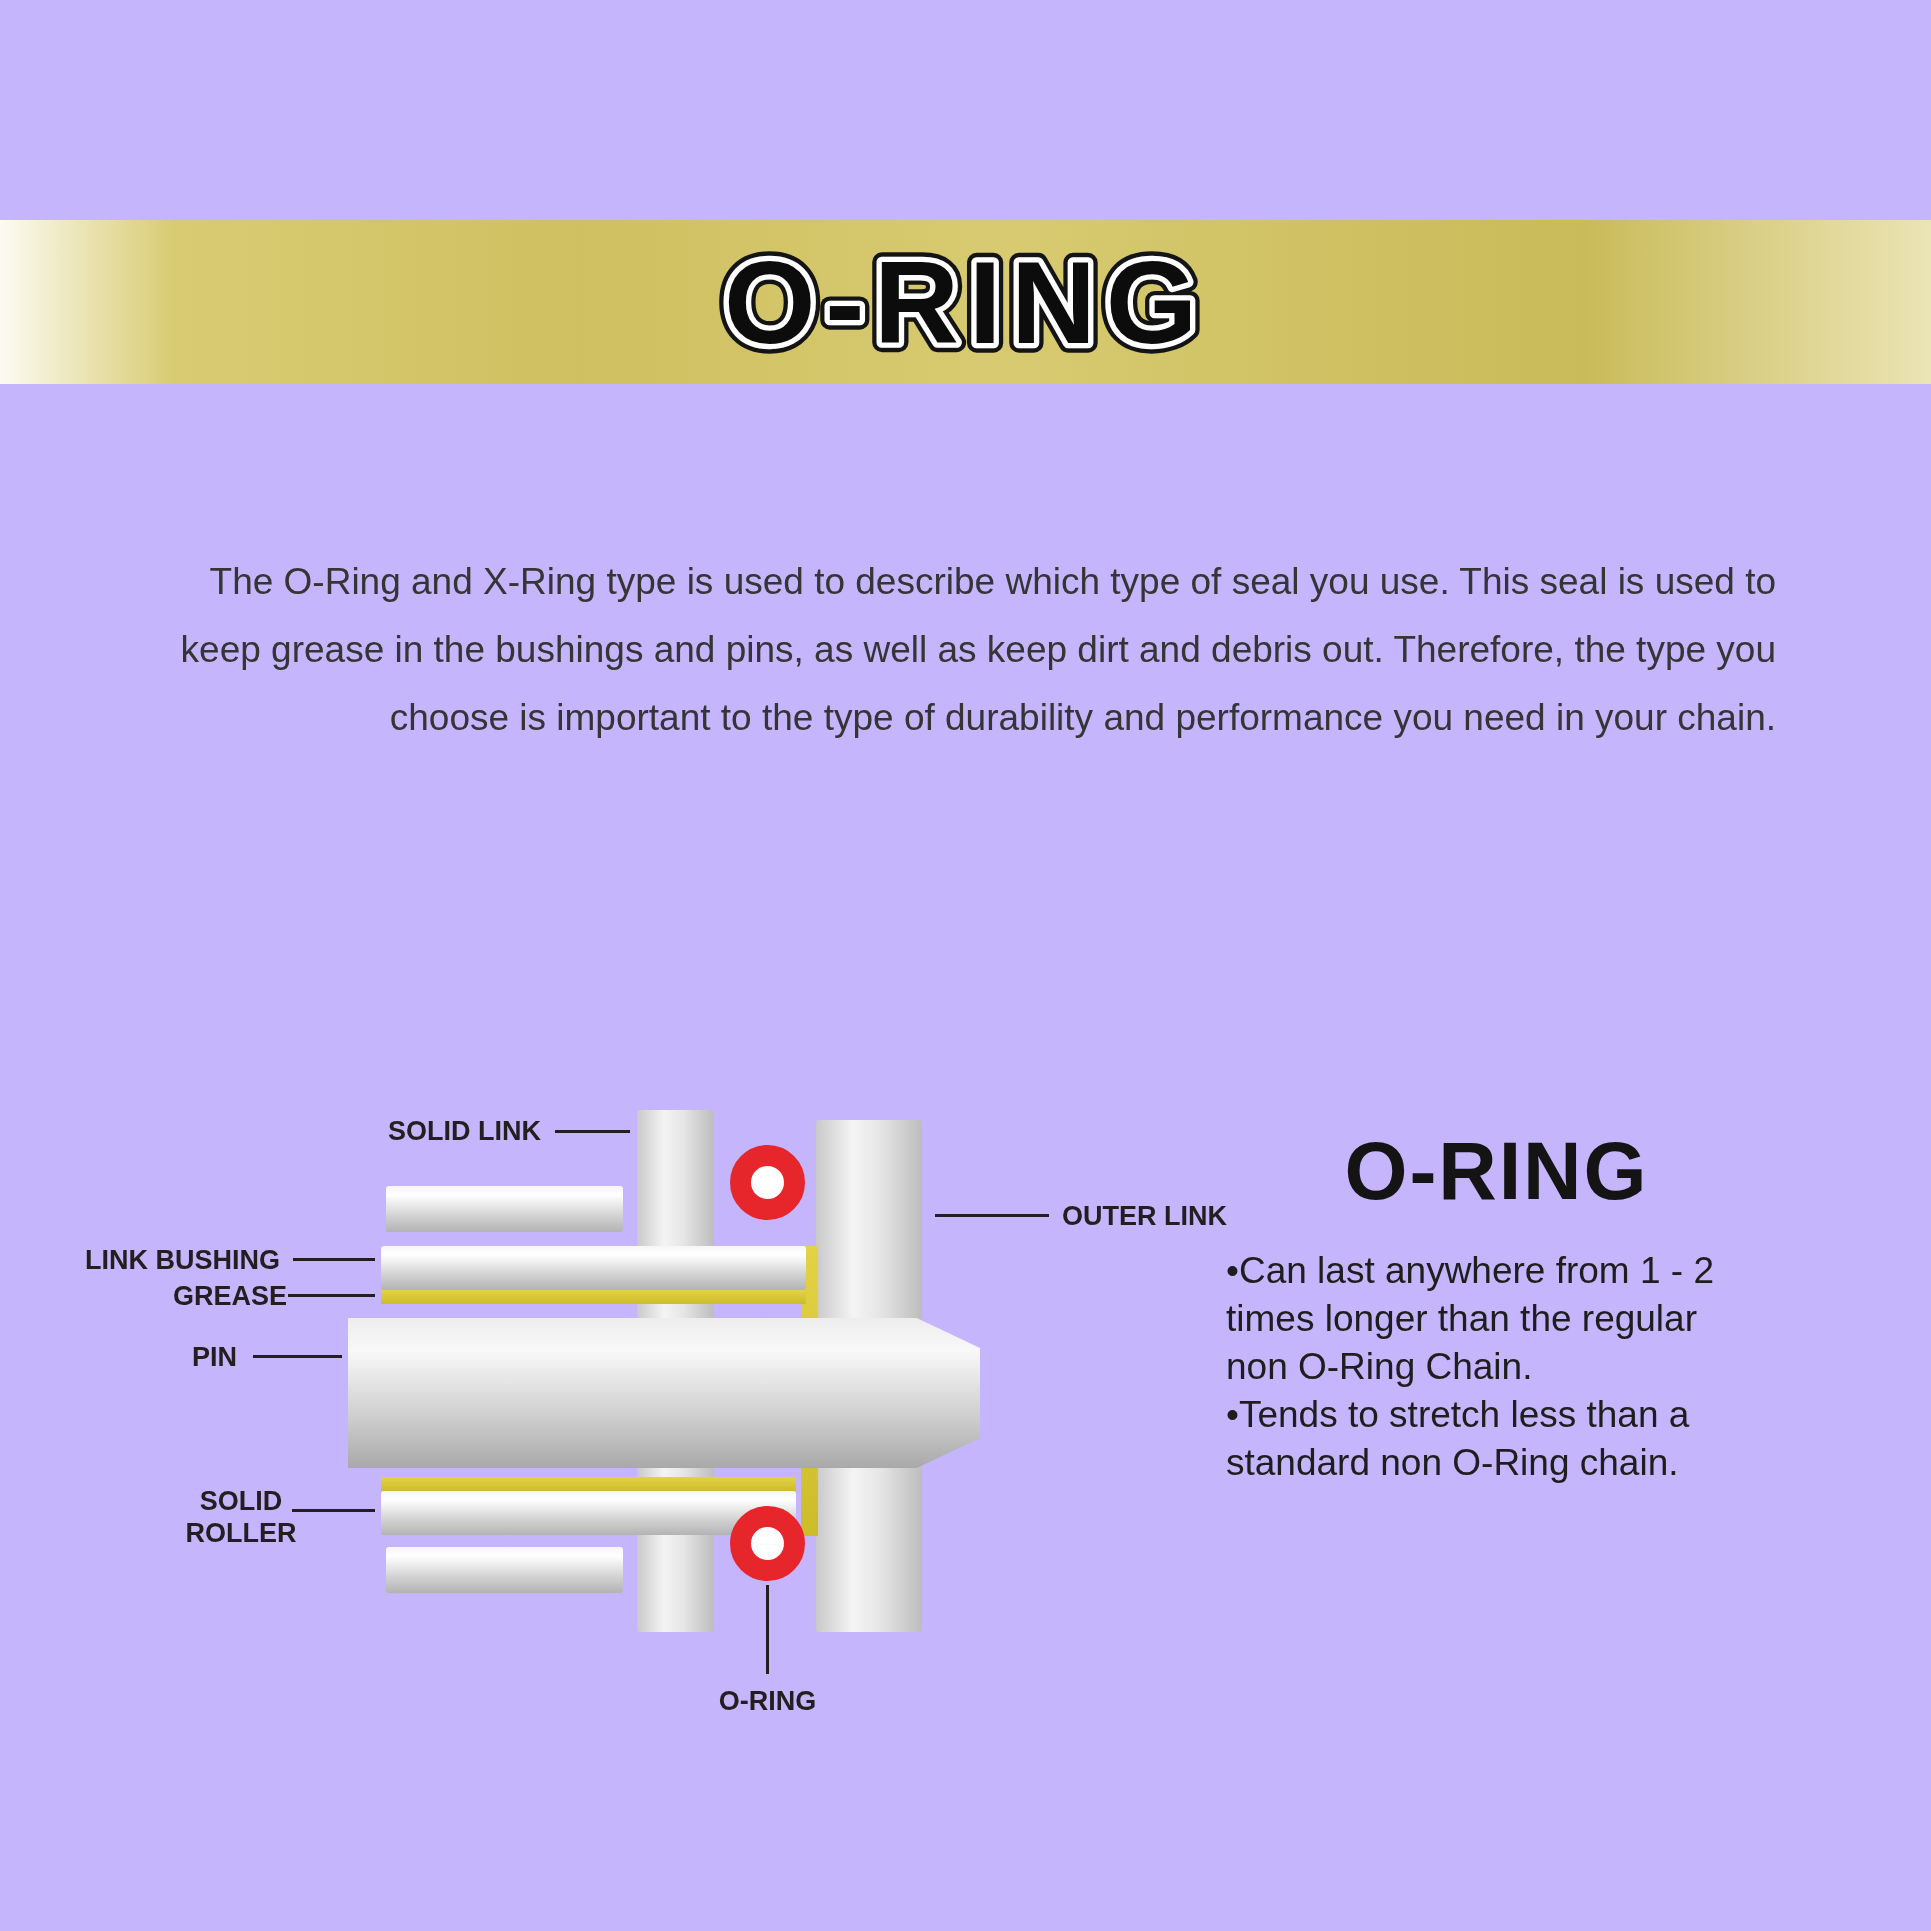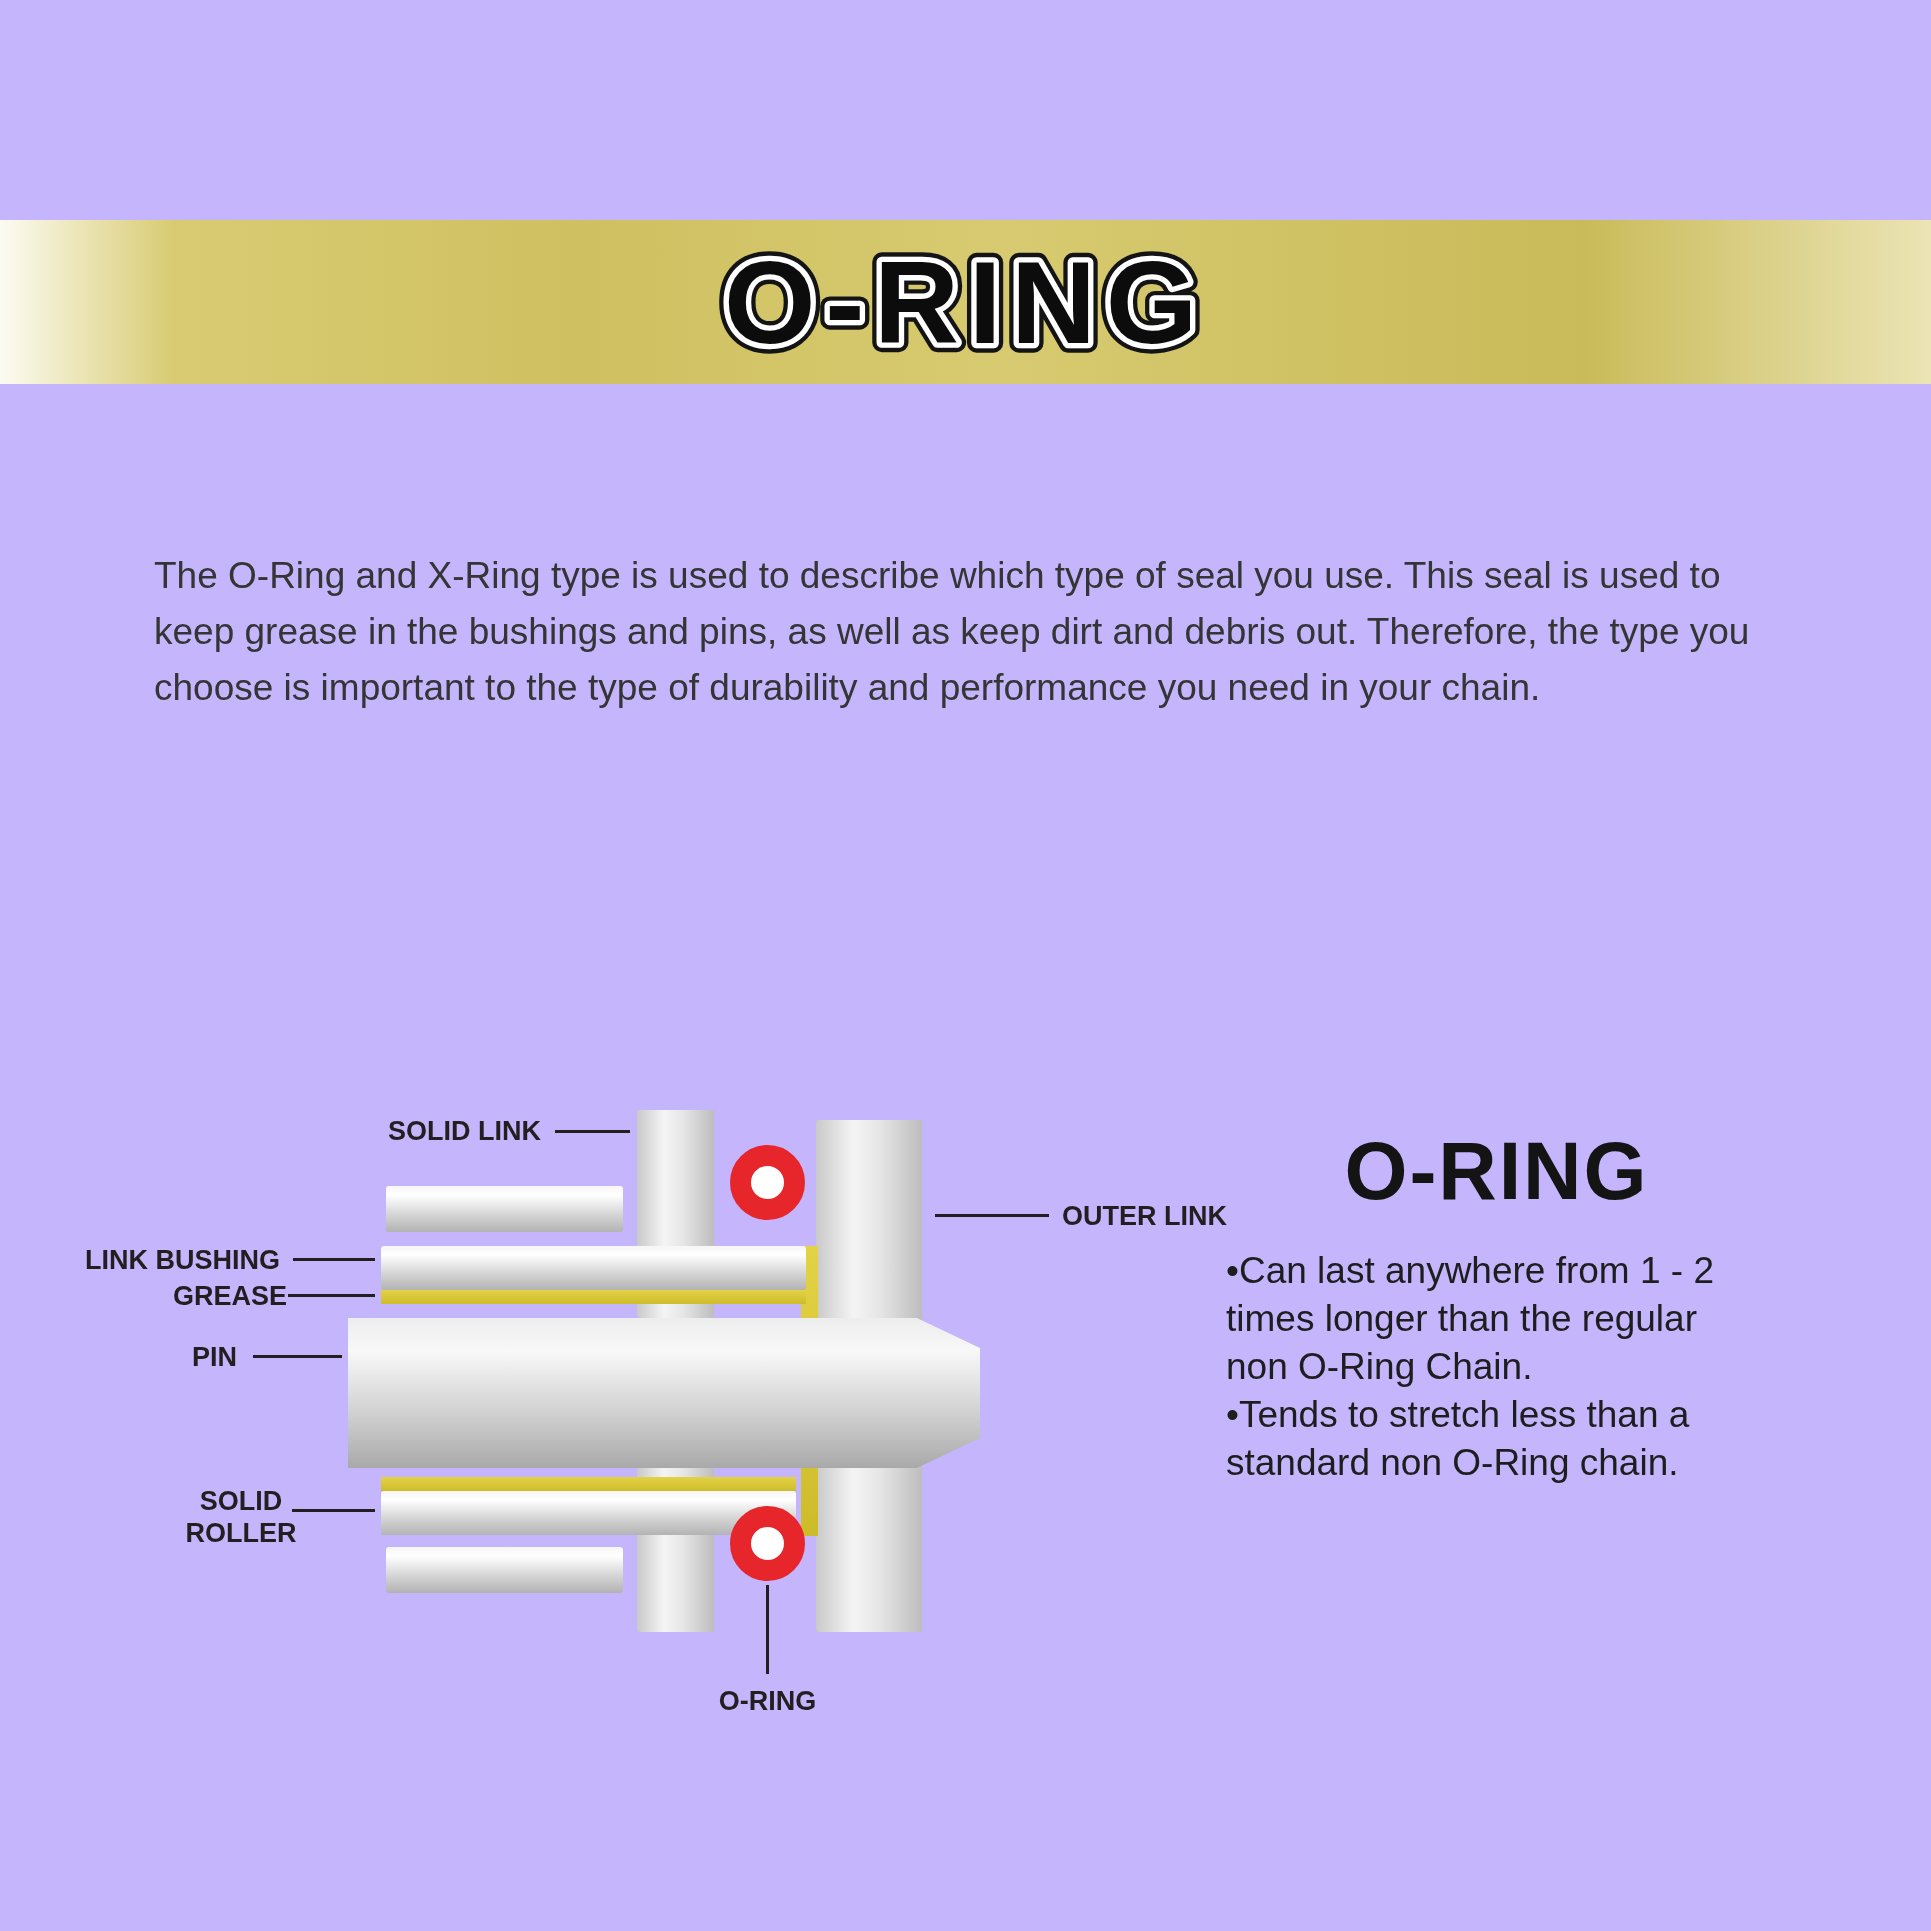--- a/index.html
+++ b/index.html
@@ -12,22 +12,22 @@
         background:linear-gradient(90deg,#fcfbf2 0%,#d8cb72 9%,#cfc161 30%,
                    #d7ca70 52%,#c9bb59 82%,#ebe4b4 100%);}
   .band svg{display:block;width:100%;height:100%;}
   .band text{font-family:"Liberation Sans",sans-serif;font-weight:bold;
              font-size:122px;letter-spacing:10px;}
   .t-outline{fill:none;stroke:#141414;stroke-width:20px;stroke-linejoin:round;}
   .t-white{fill:none;stroke:#ffffff;stroke-width:11px;stroke-linejoin:round;}
   .t-fill{fill:#0c0c0c;}
 
   
-  .intro{top:548px;left:154px;width:1622px;text-align:left;
-         font-size:37px;line-height:56px;color:#353535;}
+  .intro{top:548px;left:154px;width:1622px;text-align:right;
+         font-size:37px;line-height:68px;color:#353535;}
 
   
   .label{font-weight:bold;font-size:27px;line-height:32px;color:#231f20;}
   .hline{height:2.9px;background:#231f20;}
   .vline{width:2.9px;background:#231f20;}
 
   .metal-h{background:linear-gradient(90deg,#c9c9c9 0%,#f4f4f4 35%,#e6e6e6 60%,#bdbdbd 100%);
            border-radius:2.9px;}
   .metal-v{background:linear-gradient(180deg,#f6f6f6 0%,#ffffff 20%,#d5d5d5 62%,#b3b3b3 100%);
            border-radius:2.9px;}

